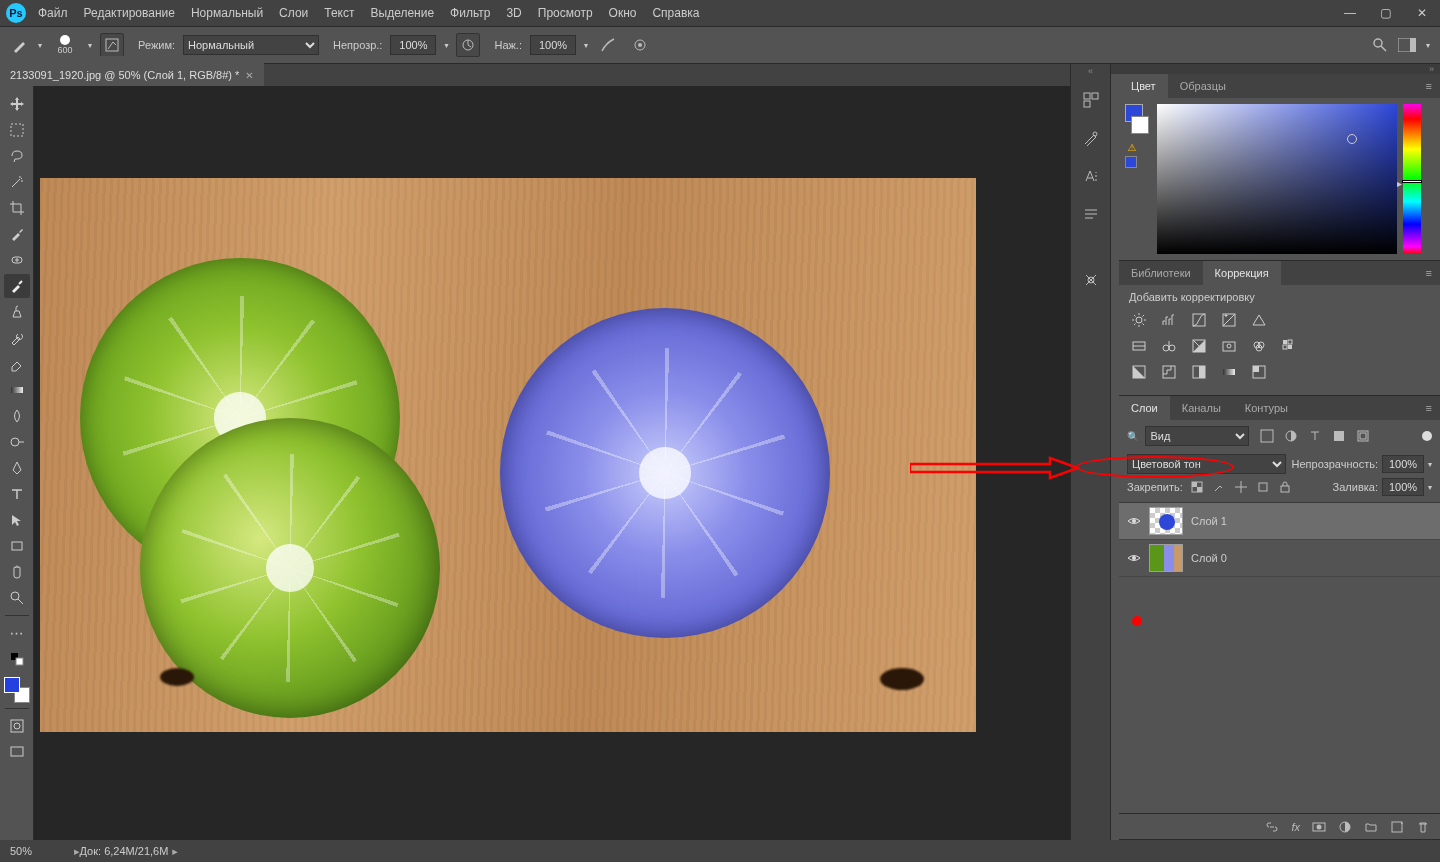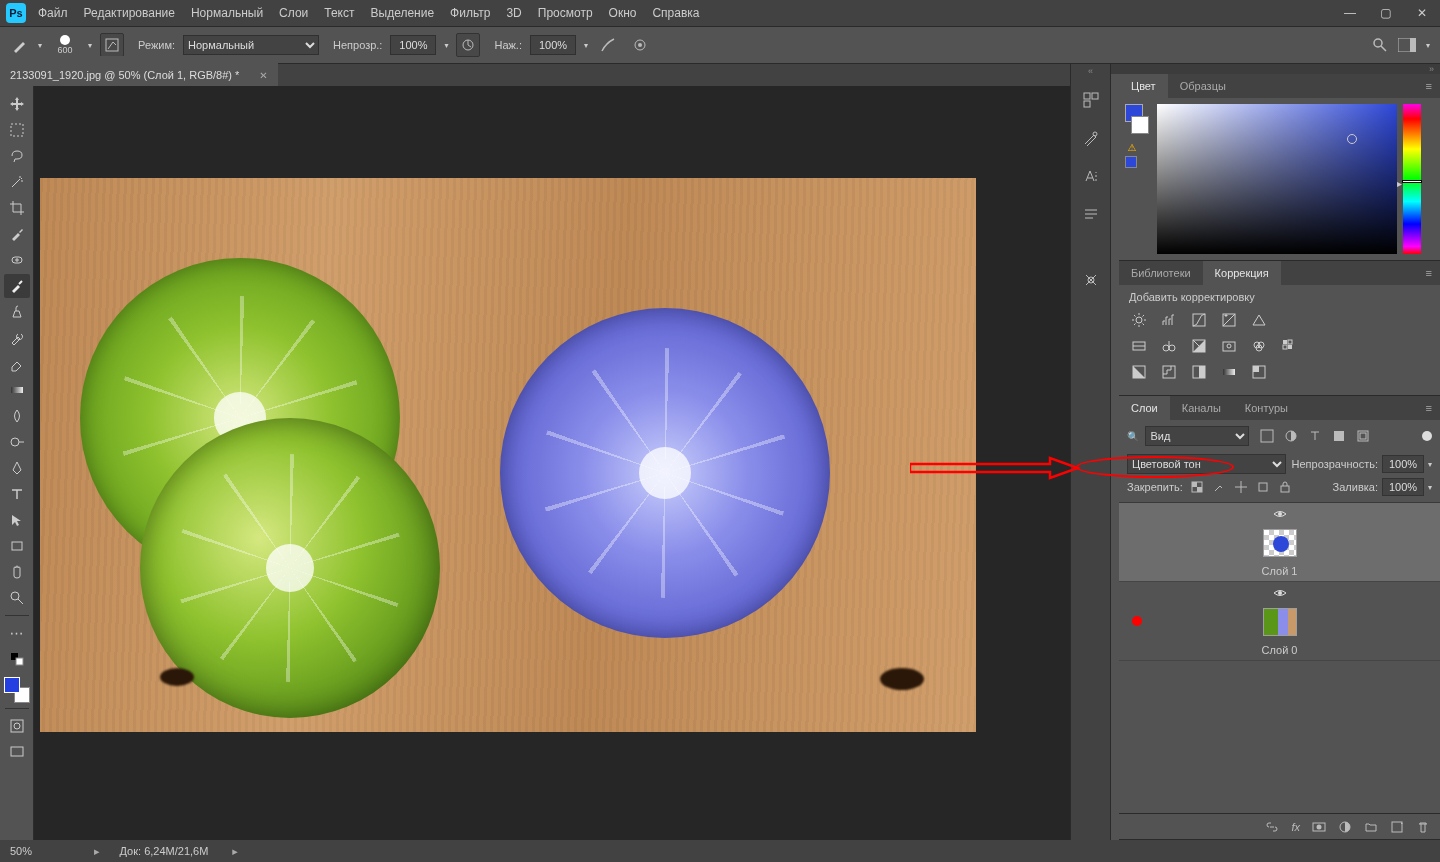--- a/index.html
+++ b/index.html
@@ -1,38 +1,38 @@
 <!DOCTYPE html>
 <html><head>
 <meta charset="utf-8">
 <style>
 * { margin: 0; padding: 0; box-sizing: border-box; font-family: Arial, sans-serif; user-select: none; }
 body { width: 1440px; height: 862px; background: #535353; overflow: hidden; position: relative; }
 
 
 .menu-bar { height: 26px; background: #424242; display: flex; align-items: center; padding-left: 6px; color: #ccc; font-size: 12px; }
-.menu-bar .ps-logo { width: 20px; height: 20px; background: #26c9ff; color: #001e36; font-weight: bold; font-size: 11px; display: flex; align-items: center; justify-content: center; margin-right: 12px; border-radius: 4px; }
+.menu-bar .ps-logo { width: 20px; height: 20px; background: #26c9ff; color: #001e36; font-weight: bold; font-size: 11px; display: flex; align-items: center; justify-content: center; margin-right: 12px; border-radius: 10px; }
 .menu-bar .menu-item { margin-right: 16px; cursor: default; }
 .menu-bar .window-controls { margin-left: auto; display: flex; }
 .menu-bar .window-controls span { width: 36px; height: 26px; display:flex;align-items:center;justify-content:center;color:#ccc;font-size:12px; }
 
 
 .options-bar { height: 38px; background: #535353; border-top:1px solid #2a2a2a; border-bottom:1px solid #2a2a2a; display:flex; align-items:center; padding:0 10px; font-size:11px; color:#ccc; gap:8px;}
 .options-bar .brush-icon { width:20px;height:20px;display:flex;align-items:center;justify-content:center; }
 .options-bar .brush-preview { width:30px;text-align:center; }
 .options-bar .brush-preview .circle{width:10px;height:10px;border-radius:50%;background:#fff;margin:0 auto;}
 .options-bar select, .options-bar input { background:#434343; color:#ddd; border:1px solid #303030; font-size:11px; height:20px; }
 .options-bar .label { margin-left:6px;}
 .options-bar .pct-input { width:46px; text-align:center; padding:2px; }
 .options-bar .icon-btn { width:24px;height:24px;display:flex;align-items:center;justify-content:center;border:1px solid #333;background:#484848;border-radius:2px;}
 .options-bar .right-icons{margin-left:auto;display:flex;gap:10px;align-items:center;}
 
 
 .tab-bar { height: 22px; background:#424242; display:flex; align-items:center; font-size:11px; color:#ddd; }
-.tab { background:#535353; padding:13px 10px; display:flex; align-items:center; gap:20px; }
+.tab { background:#535353; padding:13px 10px; display:flex; align-items:center; gap:6px; }
 .tab .close { font-size:10px; color:#aaa;}
 
 
 .tools { position:absolute; left:0; top:86px; width:34px; bottom:22px; background:#535353; border-right:1px solid #2c2c2c; display:flex; flex-direction:column; align-items:center; padding-top:6px; gap:2px;}
 .tools .tool { width:26px;height:24px; display:flex;align-items:center;justify-content:center; color:#ccc; border-radius:2px;}
 .tools .tool.active { background:#3b3b3b; }
 .tools .divider { width:24px; height:1px; background:#333; margin:3px 0;}
 .tools .swatches { margin-top:4px; position:relative; width:26px; height:26px;}
 .tools .swatches .fg { position:absolute; width:16px;height:16px; background:#2440e0; border:1px solid #fff; left:0; top:0; z-index:2;}
 .tools .swatches .bg { position:absolute; width:16px;height:16px; background:#fff; border:1px solid #888; right:0; bottom:0;}
@@ -91,36 +91,36 @@
 .layers-body .ficons span{width:16px;height:16px;display:flex;align-items:center;justify-content:center;}
 .layers-body .toggle { width:10px;height:10px;border-radius:50%;background:#ddd;margin-left:auto;}
 .layers-body .blend-row { display:flex; align-items:center; gap:6px; padding:2px 8px; position:relative;}
 .layers-body select.blend { background:#434343;border:1px solid #333;color:#ddd;font-size:11px;height:20px;width:168px;}
 .layers-body .opacity-group { margin-left:auto; display:flex; align-items:center; gap:4px;}
 .layers-body input.pct { width:42px;background:#434343;border:1px solid #333;color:#ddd;font-size:11px;height:18px;text-align:center;}
 .layers-body .lock-row { display:flex; align-items:center; gap:6px; padding:2px 8px 6px;}
 .lock-row .lico { width:16px;height:16px;display:flex;align-items:center;justify-content:center;}
 .lock-row .fill-group { margin-left:auto; display:flex; align-items:center; gap:4px;}
 .layer-list { border-top:1px solid #3a3a3a; flex:1; overflow:auto;}
-.layer-item { display:flex; align-items:center; gap:8px; padding:4px 8px; border-bottom:1px solid #454545;flex-direction:column;}
+.layer-item { display:flex; align-items:center; gap:8px; padding:4px 8px; border-bottom:1px solid #454545;}
 .layer-item.active { background:#6d6d6d;}
 .layer-item .eye { width:14px;height:14px;display:flex;align-items:center;justify-content:center;}
 .layer-item .thumb { width:34px;height:28px;border:1px solid #9e9e9e;background:#fff;position:relative;}
 .layer-item .thumb.checker { background: repeating-conic-gradient(#ccc 0 25%, #fff 0 50%) 0 0/10px 10px;}
 .layer-item .thumb .blue-dot{position:absolute;width:16px;height:16px;background:#2d47d8;border-radius:50%;left:9px;top:6px;}
 .layer-item .thumb.img { background:linear-gradient(90deg,#5a9617 0 45%, #8a8eea 45% 75%, #c89a6a 75% 100%); }
 .layers-footer { height:26px; border-top:1px solid #2a2a2a; display:flex; align-items:center; justify-content:flex-end; gap:12px; padding:0 10px; font-size:11px; color:#bbb;}
 
 
 .annotation-arrow { position:absolute; pointer-events:none; }
 .annotation-ellipse { position:absolute; border:2.5px solid #ff0000; border-radius:50%; pointer-events:none;}
 .annotation-dot { position:absolute; width:10px;height:10px;background:#ff0000;border-radius:50%;}
 
 
-.status-bar { position:absolute; left:0; right:0; bottom:0; height:22px; background:#424242; color:#ccc; font-size:11px; display:flex; align-items:center; padding:0 10px; gap:20px;}
+.status-bar { position:absolute; left:0; right:0; bottom:0; height:22px; background:#424242; color:#ccc; font-size:11px; display:flex; align-items:center; padding:0 10px; }
 .status-bar .zoom { width:60px;}
 .status-bar .arrow { margin-left:4px; color:#aaa;}
 
 svg { display:block; }
 </style>
 </head>
 <body>
 
 <div class="menu-bar">
   <div class="ps-logo">Ps</div>

